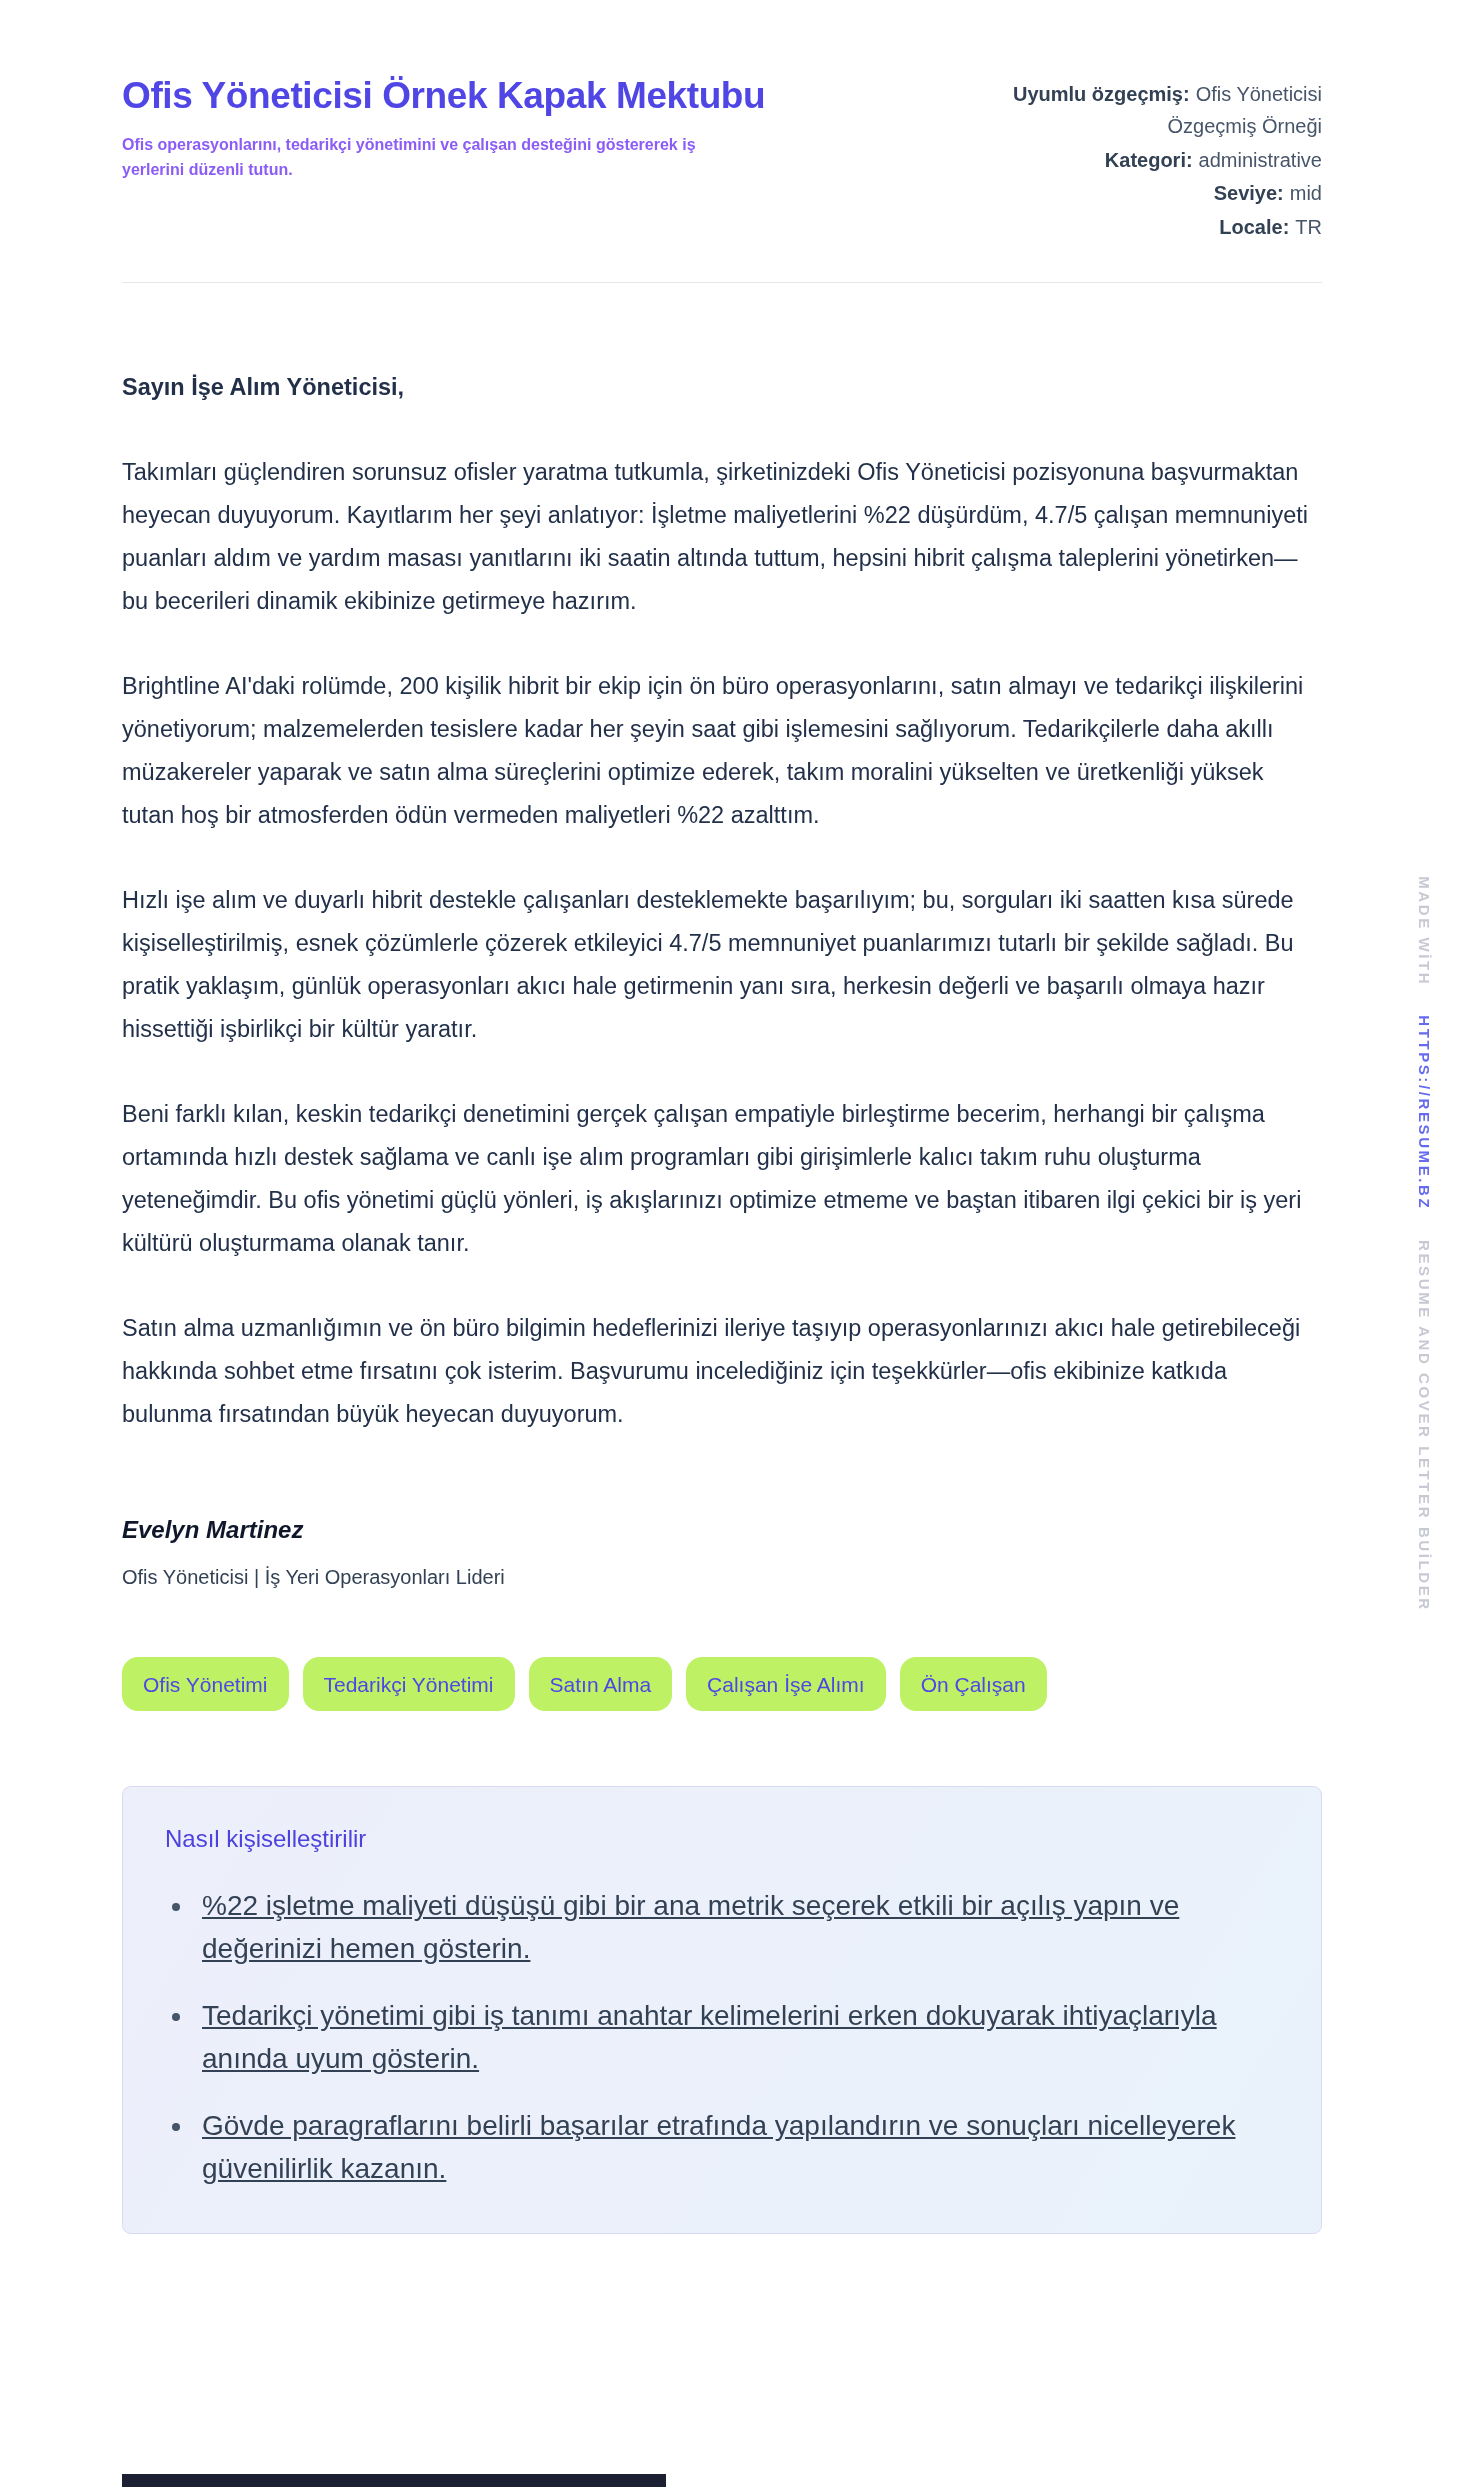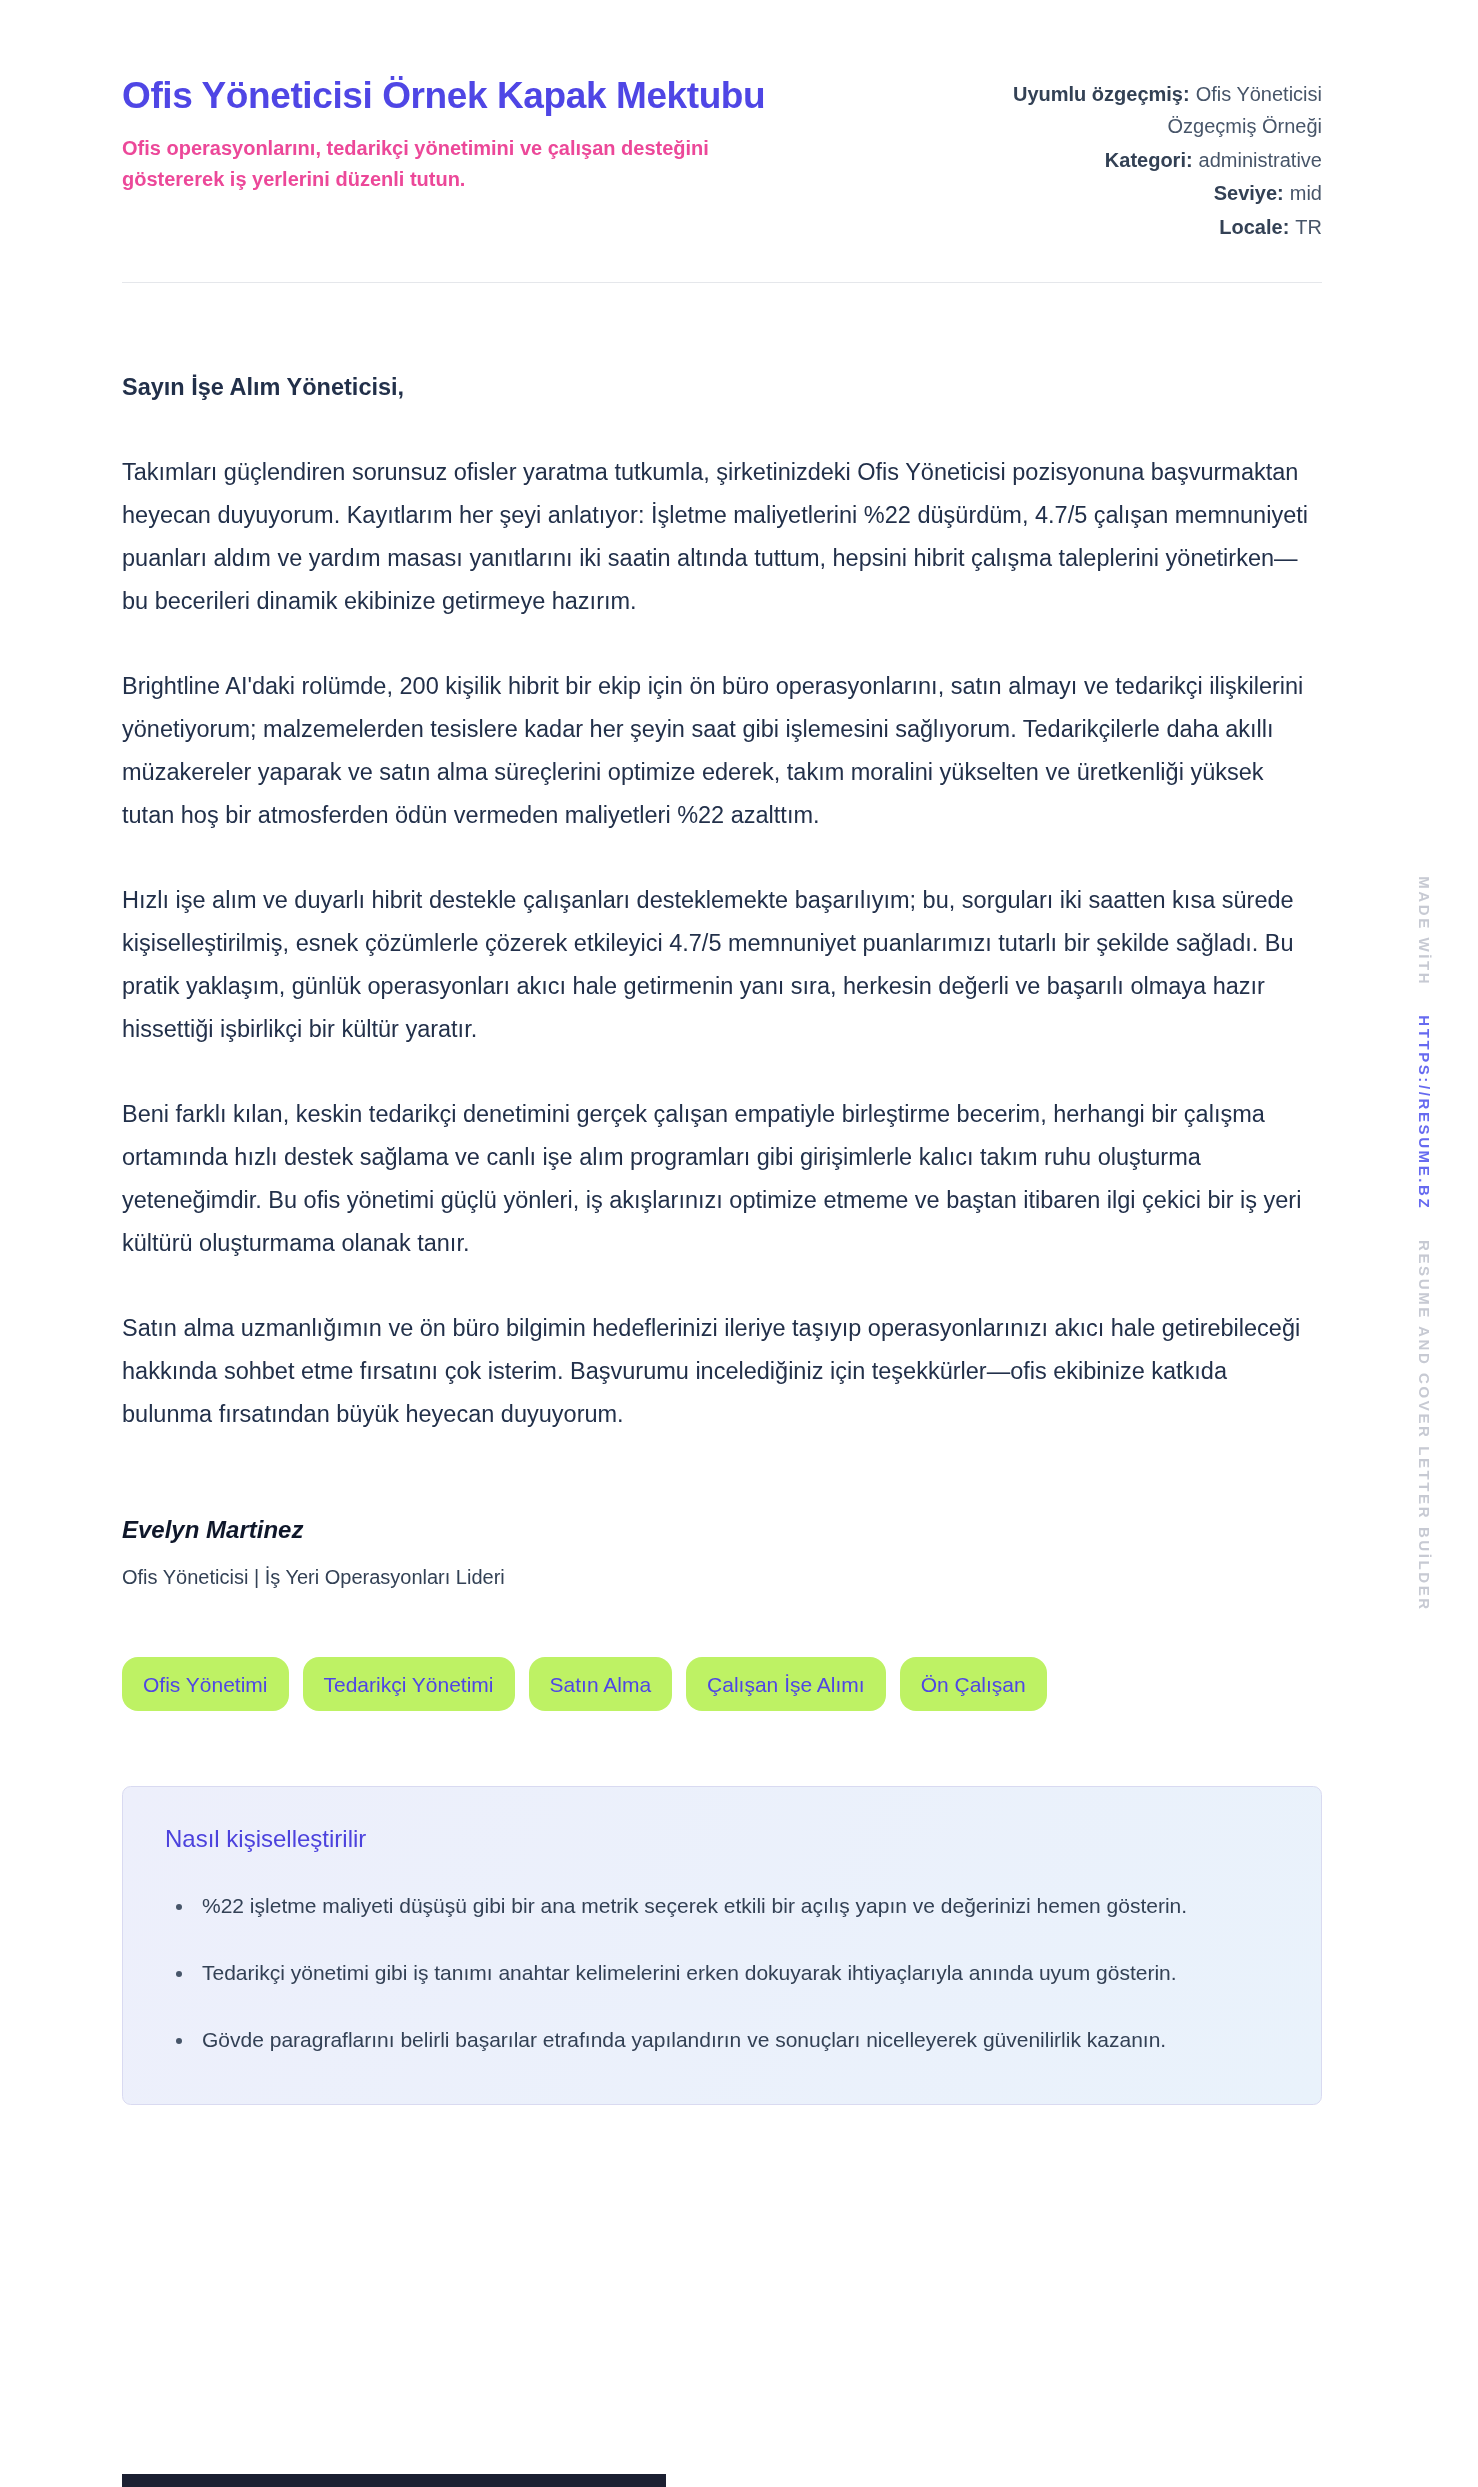--- a/index.html
+++ b/index.html
@@ -10,22 +10,22 @@
   }
   .page{position:relative;width:1200px;margin:0 157px 0 122px;padding-top:71px;}
 
   
   .header{display:flex;justify-content:space-between;align-items:flex-start;}
   .title{
     width:644px;margin:0;font-size:37px;line-height:1.35;font-weight:bold;
     color:#4f46e5;letter-spacing:-0.4px;
   }
   .subtitle{
-    width:626px;margin:12px 0 0 0;font-size:20px;line-height:1.55;
-    font-weight:bold;color:#ec4899;
+    width:626px;margin:12px 0 0 0;font-size:16px;line-height:1.55;
+    font-weight:bold;color:#8b5cf6;
   }
   .meta{width:383px;text-align:right;font-size:20px;line-height:32px;color:#475569;margin-top:7px;}
   .meta .row{margin-bottom:1.7px;}
   .meta .lbl{font-weight:bold;color:#334155;margin-right:6px;}
 
   .divider{border:none;border-top:1.7px solid #e5e7eb;margin:37px 0 0 0;}
 
   
   .letter{margin-top:83px;}
   .greeting{font-size:24px;font-weight:bold;color:#5a51e8;margin:0 0 45px 0;}
@@ -46,22 +46,23 @@
 
   
   .callout{
     margin-top:75px;border:0.9px solid #d9daf1;border-radius:8.7px;
     background:linear-gradient(120deg,#edeffb 0%,#e9f2fb 100%);
     padding:38px 42px 43px 42px;box-sizing:border-box;
   }
   .callout h2{margin:0;font-size:24px;font-weight:normal;color:#4c42dd;}
   .callout ul{margin:31px 0 0 0;padding-left:30px;}
   .callout li{
-    font-size:21px;line-height:43px;color:#334155;margin-bottom:24px;
+    font-size:28px;line-height:43px;color:#334155;margin-bottom:24px;
     padding-left:7px;
+    text-decoration:underline;
   }
   .callout li:last-child{margin-bottom:0;}
   .callout li::marker{color:#475569;}
 
   
   .watermark{
     position:absolute;top:50%;right:45px;transform:translateY(-50%);
     writing-mode:vertical-rl;white-space:nowrap;
     font-size:15px;font-weight:bold;letter-spacing:2.6px;color:#c7cad3;
   }

